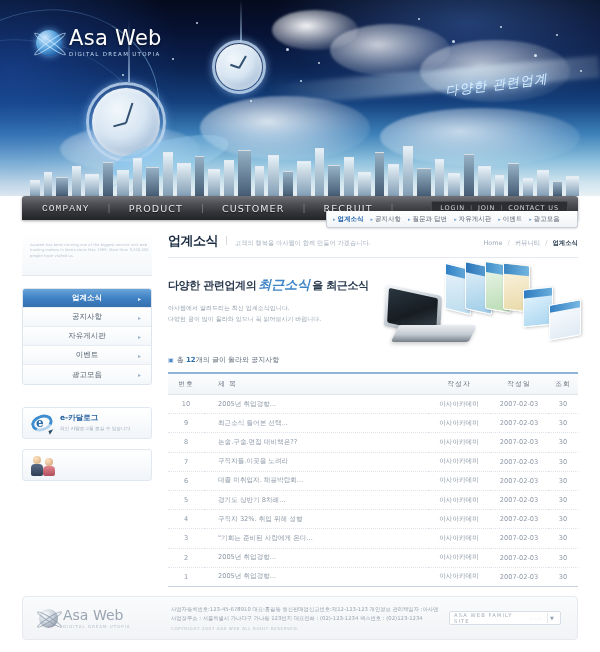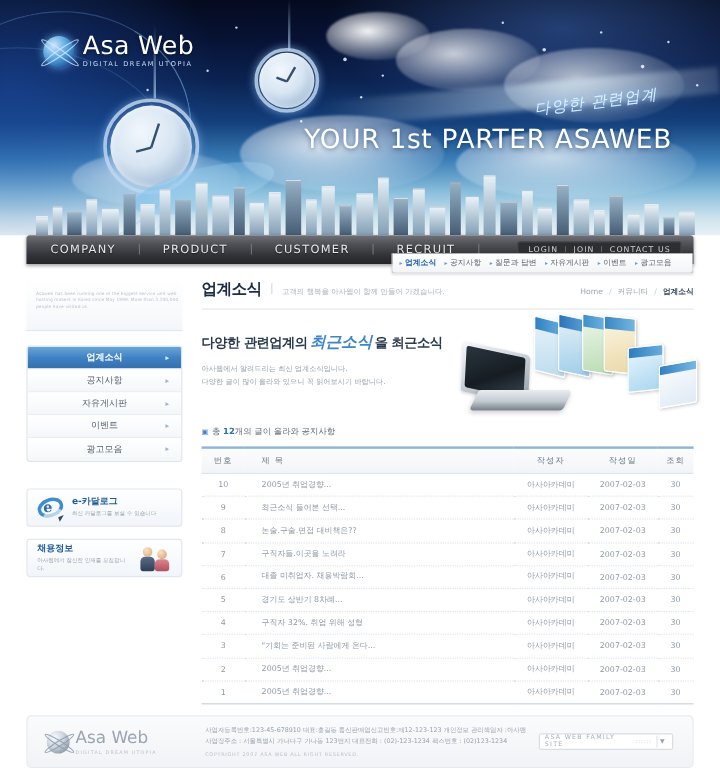--- a/index.html
+++ b/index.html
@@ -129,21 +129,21 @@
     background: linear-gradient(180deg, #6f7176 0%, #4e5055 32%, #303236 72%, #232528 100%);
     border-radius: 3px 3px 0 0;
     display: flex; align-items: center;
     box-shadow: 0 1px 3px rgba(0,0,0,.35);
   }
   .nav-item {
     color: #e6e8ea; font-size: 9.5px; letter-spacing: 1.1px;
     padding: 0 18px; cursor: pointer; white-space: nowrap;
     text-shadow: 0 1px 1px rgba(0,0,0,.6);
   }
-  .nav-item.first { padding-left: 20px; }
+  .nav-item.first { padding-left: 20px; font-family: Liberation Mono, monospace; }
   .nav-sep { color: #7d7f84; font-size: 9px; }
   .nav-item.active {
     color: #7ec2ef; font-size: 12px; letter-spacing: .6px;
     text-shadow: 0 0 5px rgba(110,190,255,.8);
   }
   .nav-util {
     margin-left: auto; margin-right: 10px;
     display: flex; align-items: center; gap: 5px;
     background: #2c2e32; border: 1px solid #46484d; border-radius: 2px;
     padding: 2px 8px;
@@ -438,21 +438,20 @@
 
     <div class="hero-logo">
       <div class="globe"></div>
       <div class="logo-text">
         <div class="logo-name">Asa Web</div>
         <div class="logo-tag">DIGITAL DREAM UTOPIA</div>
       </div>
     </div>
 
     <div class="hero-hand">다양한 관련업계</div>
-    <div class="hero-slogan">YOUR 1st PARTER ASAWEB</div>
   </div>
 
   <div class="navbar">
     <div class="nav-item first">COMPANY</div>
     <div class="nav-sep">|</div>
     <div class="nav-item">PRODUCT</div>
     <div class="nav-sep">|</div>
     <div class="nav-item">CUSTOMER</div>
     <div class="nav-sep">|</div>
     <div class="nav-item">RECRUIT</div>
@@ -511,24 +510,20 @@
             <div class="ecore">e</div>
             <div class="cursor"></div>
         </div>
         <div>
           <div class="sb-title">e-카달로그</div>
           <div class="sb-desc">최신 카달로그를 보실 수 있습니다</div>
         </div>
       </div>
 
       <div class="side-banner">
-        <div style="flex:1;">
-          <div class="sb-title">채용정보</div>
-          <div class="sb-desc">아사웹에서 참신한 인재를 모집합니다.</div>
-        </div>
         <div class="people">
           <div class="p-head" style="left:2px;top:2px;width:8px;height:8px;background:radial-gradient(circle at 35% 30%,#fde3c2,#d7a877);"></div>
           <div class="p-body" style="left:0px;top:10px;width:12px;height:12px;background:linear-gradient(180deg,#5a6d86,#2f3e54);"></div>
           <div class="p-head" style="left:14px;top:4px;width:8px;height:8px;background:radial-gradient(circle at 35% 30%,#fde3c2,#d09a70);"></div>
           <div class="p-body" style="left:12px;top:12px;width:12px;height:10px;background:linear-gradient(180deg,#e1858d,#b14f5e);"></div>
         </div>
       </div>
     </div>
 
     <div class="main">

